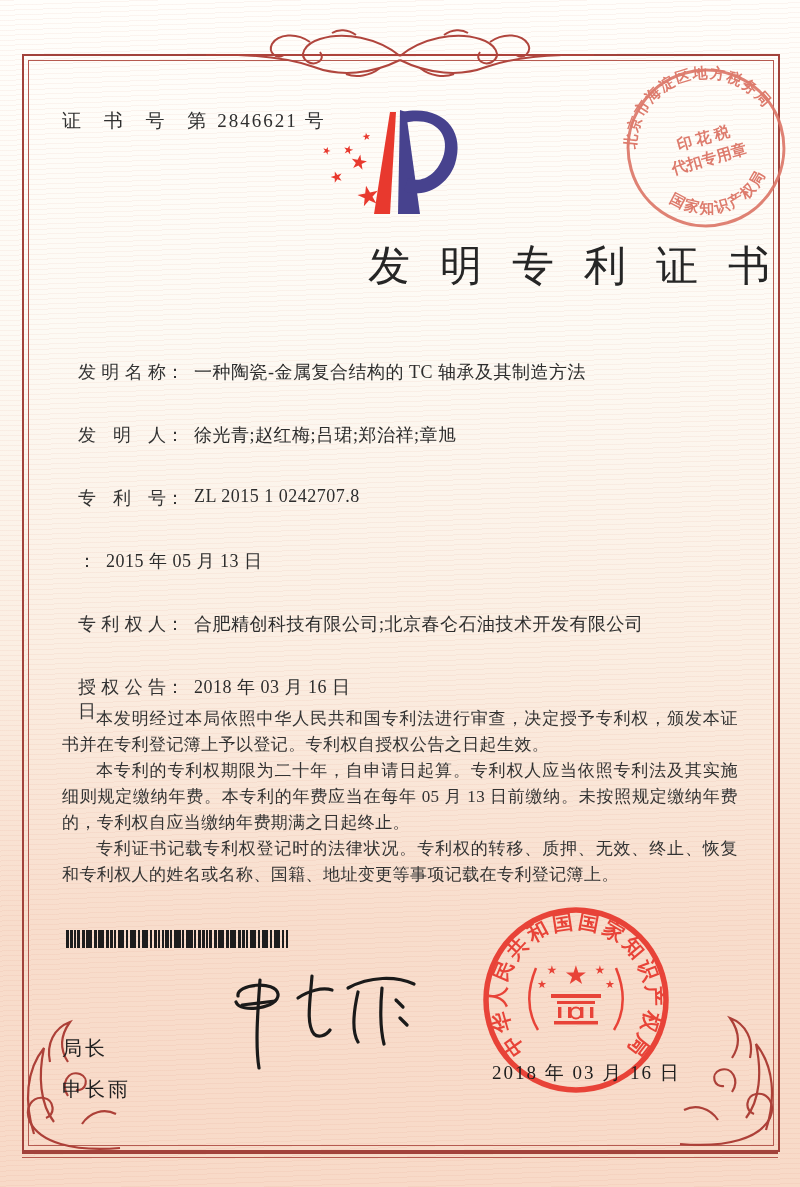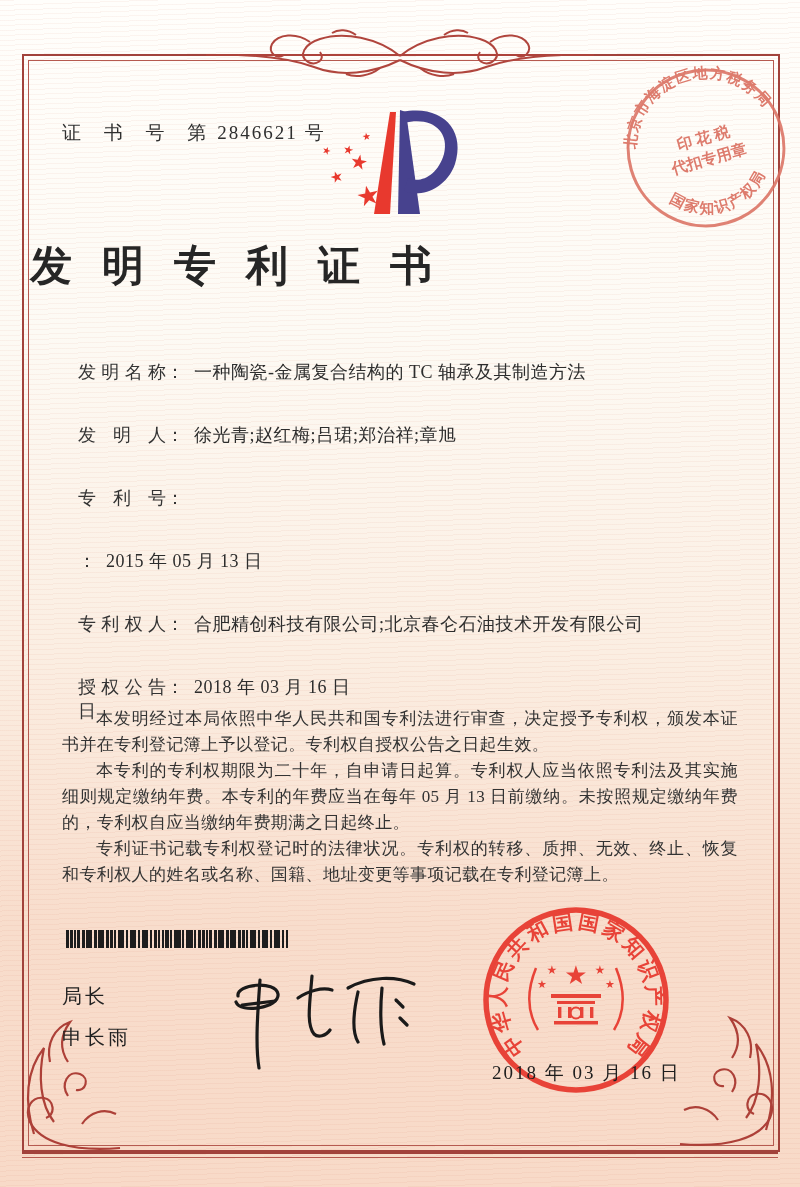--- a/index.html
+++ b/index.html
@@ -16,35 +16,35 @@
   
   .frame-outer{position:absolute;left:22px;top:54px;width:754px;height:1094px;border:2.5px solid #a2423b;z-index:2;}
   .frame-inner{position:absolute;inset:4px;border:1px solid #b65a50;}
   .bottom-rule{position:absolute;left:22px;top:1152px;width:756px;height:3px;border-top:2px solid #a2423b;border-bottom:1px solid #b65a50;z-index:2;}
   
   .top-ornament{position:absolute;left:206px;top:22px;width:388px;height:66px;z-index:3;}
   .corner{position:absolute;width:112px;height:146px;z-index:3;}
   .corner-left{left:12px;top:1006px;}
   .corner-right{left:676px;top:1002px;transform:scaleX(-1);}
   
-  .cert-number{position:absolute;left:62px;top:120px;font-size:19px;color:#2f2f2f;z-index:4;}
+  .cert-number{position:absolute;left:62px;top:108px;font-size:19px;color:#2f2f2f;z-index:4;}
   .cert-number .sp{letter-spacing:9px;}
   .cert-number .num{letter-spacing:2px;margin-left:2px;}
   .cert-number .suf{margin-left:7px;}
   .logo{position:absolute;left:320px;top:86px;width:160px;height:138px;z-index:4;}
   .logo-star{position:absolute;color:#e8392e;line-height:1;z-index:5;font-family:"DejaVu Sans",sans-serif;}
   .ls1{left:356px;top:182px;font-size:27px;transform:rotate(-12deg);}
   .ls2{left:350px;top:152px;font-size:20px;transform:rotate(10deg);}
   .ls3{left:330px;top:170px;font-size:15px;transform:rotate(-18deg);}
   .ls4{left:343px;top:144px;font-size:12px;transform:rotate(14deg);}
   .ls5{left:362px;top:132px;font-size:10px;transform:rotate(-8deg);}
   .ls6{left:322px;top:146px;font-size:10px;transform:rotate(20deg);}
   .doc-title{
-    position:absolute;left:0;top:238px;width:100%;text-align:left;z-index:4;
-    font-size:42px;font-weight:700;letter-spacing:30px;text-indent:30px;color:#262626;
+    position:absolute;left:0;top:238px;width:100%;text-align:right;z-index:4;
+    font-size:42px;font-weight:400;letter-spacing:30px;text-indent:30px;color:#262626;
   }
   
   .tax-stamp{position:absolute;left:622px;top:64px;width:168px;height:168px;z-index:5;transform:rotate(-16deg);opacity:.88;}
   .tax-stamp text{font-family:"Liberation Serif","DejaVu Serif",serif;font-weight:700;fill:#d96a5a;}
   
   .fields{position:absolute;left:78px;top:360px;width:680px;z-index:4;font-size:18px;}
   .field-row{height:63px;display:flex;align-items:flex-start;}
   .field-label{display:inline-block;width:88px;text-align:justify;text-align-last:justify;color:#333;}
   .field-colon{color:#333;}
   .field-value{margin-left:10px;color:#2d2d2d;letter-spacing:.5px;flex:1;}
@@ -53,21 +53,21 @@
   .body-text p{margin:0;text-indent:2em;}
   
   .barcode{
     position:absolute;left:66px;top:930px;width:222px;height:18px;z-index:4;
     background-image:
       repeating-linear-gradient(90deg,#1d1d1d 0 2px,transparent 2px 4px),
       repeating-linear-gradient(90deg,#1d1d1d 0 1px,transparent 1px 6px),
       repeating-linear-gradient(90deg,#1d1d1d 0 3px,transparent 3px 11px);
   }
   
-  .signer{position:absolute;left:62px;top:976px;z-index:4;font-family:"Liberation Sans","DejaVu Sans",sans-serif;font-size:20px;line-height:41px;letter-spacing:3px;color:#222;}
+  .signer{position:absolute;left:62px;top:1028px;z-index:4;font-family:"Liberation Sans","DejaVu Sans",sans-serif;font-size:20px;line-height:41px;letter-spacing:3px;color:#222;}
   .signature{position:absolute;left:198px;top:964px;width:240px;height:112px;z-index:4;}
   
   .main-seal{position:absolute;left:478px;top:902px;width:196px;height:196px;z-index:5;opacity:.93;}
   .main-seal text{font-family:"Liberation Serif","DejaVu Serif",serif;}
   .ring-text{font-size:20.5px;font-weight:700;fill:#e7382d;letter-spacing:3.5px;}
   .issue-date{position:absolute;left:492px;top:1060px;z-index:6;font-size:19px;letter-spacing:2px;color:#1d1d1d;}
 </style>
 </head>
 <body>
 
@@ -144,20 +144,21 @@
         <span class="field-value">一种陶瓷-金属复合结构的 TC 轴承及其制造方法</span>
     </div>
     <div class="field-row">
       <span class="field-label">发明人</span>
         <span class="field-colon">：</span>
         <span class="field-value">徐光青;赵红梅;吕珺;郑治祥;章旭</span>
     </div>
     <div class="field-row">
       <span class="field-label">专利号</span>
         <span class="field-colon">：</span>
+        <span class="field-value">ZL 2015 1 0242707.8</span>
     </div>
     <div class="field-row">
         <span class="field-colon">：</span>
         <span class="field-value">2015 年 05 月 13 日</span>
     </div>
     <div class="field-row">
       <span class="field-label">专利权人</span>
         <span class="field-colon">：</span>
         <span class="field-value">合肥精创科技有限公司;北京春仑石油技术开发有限公司</span>
     </div>

